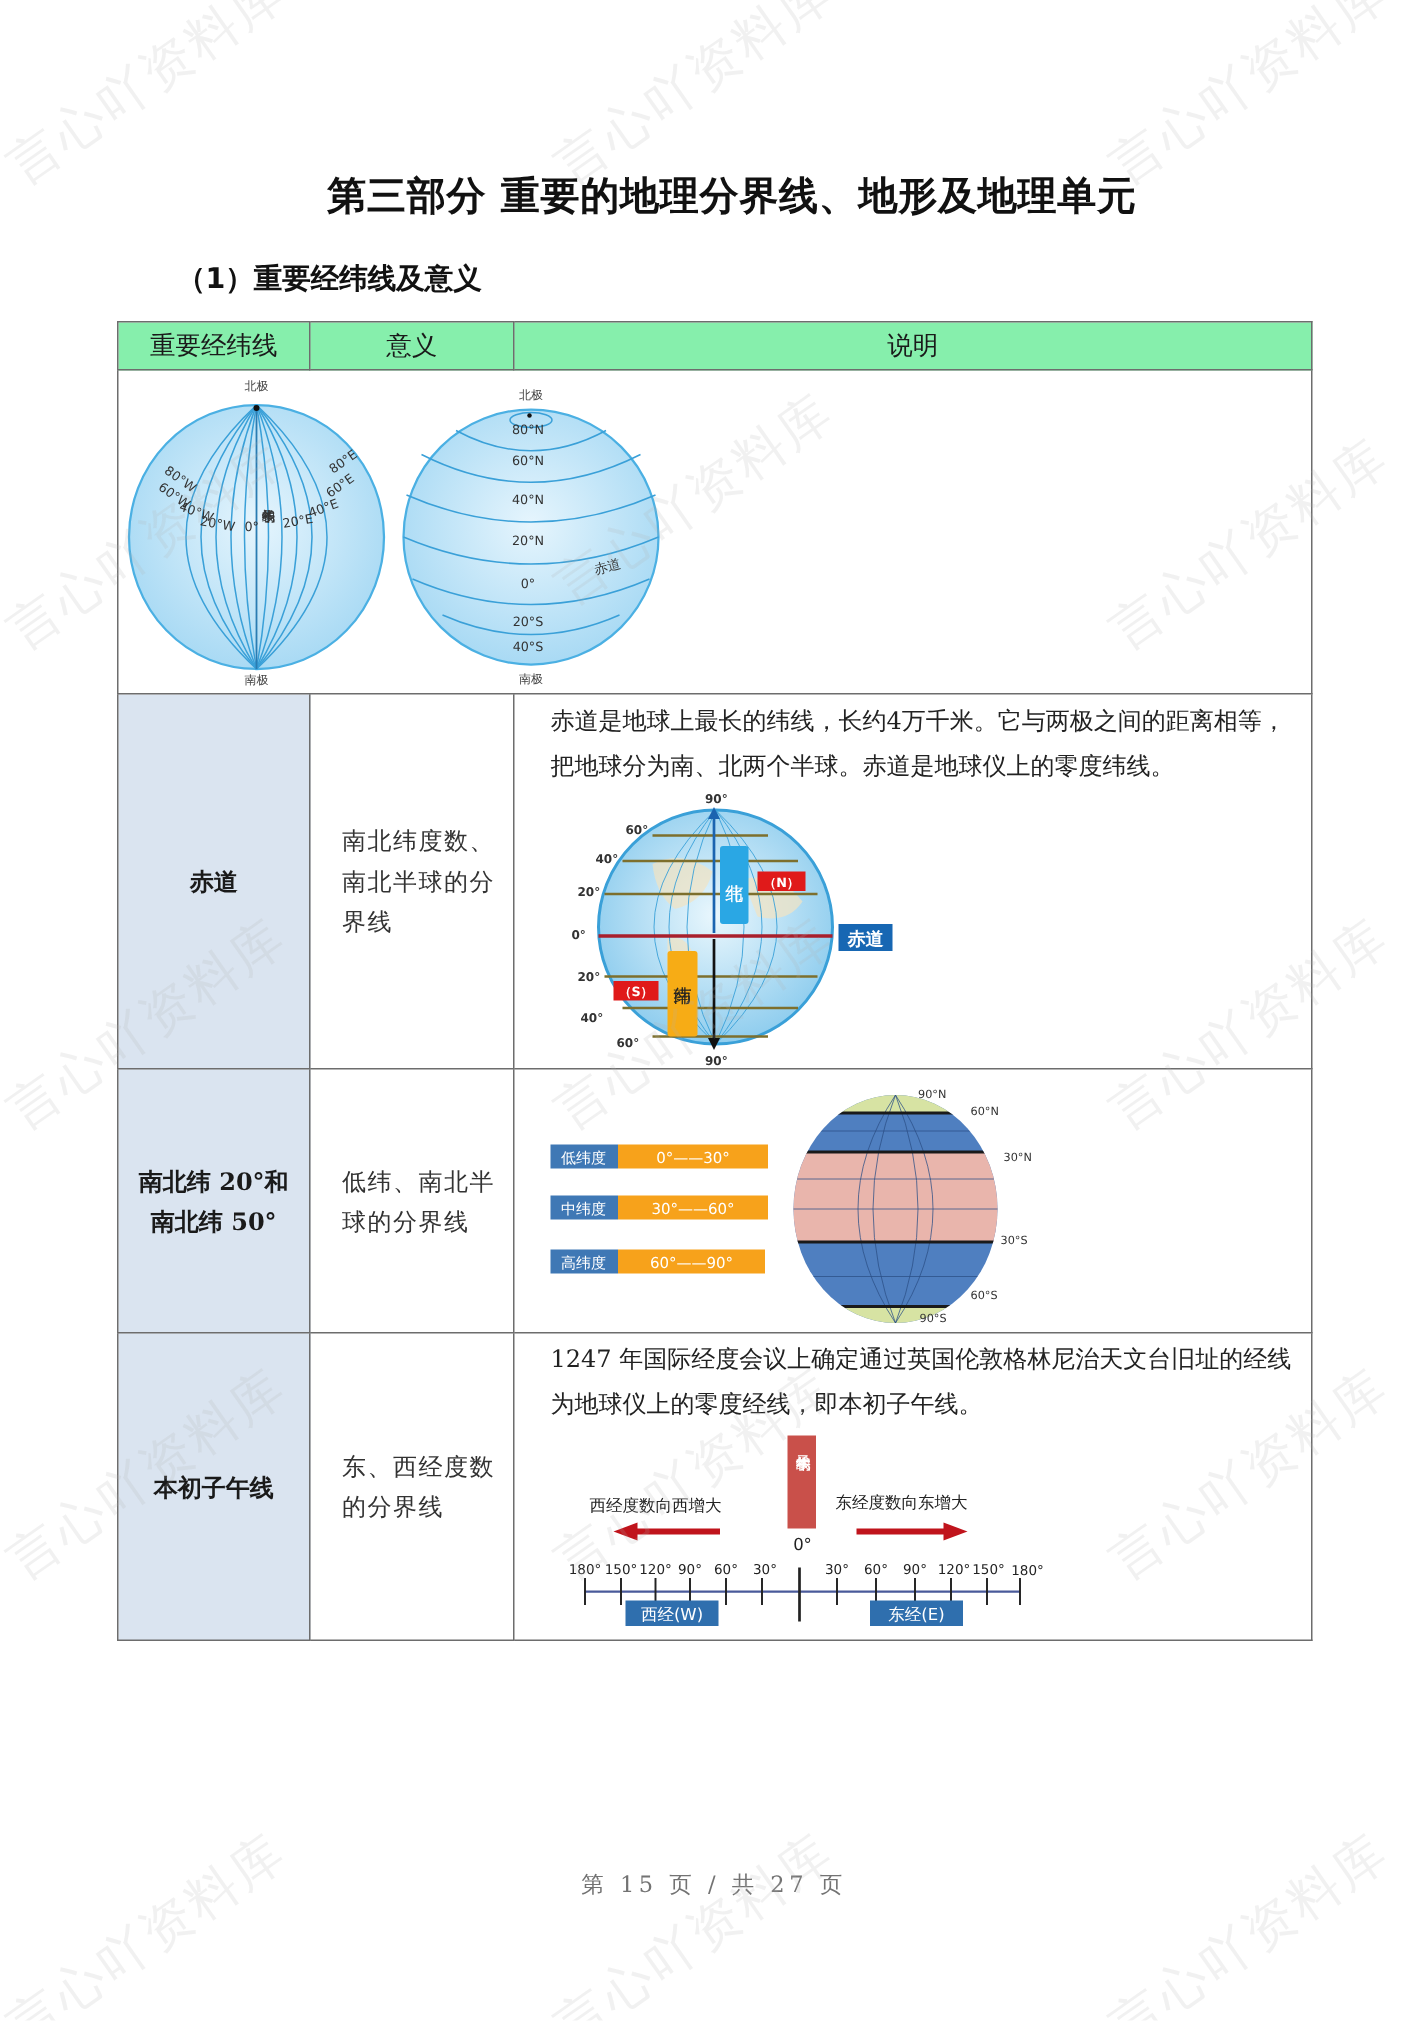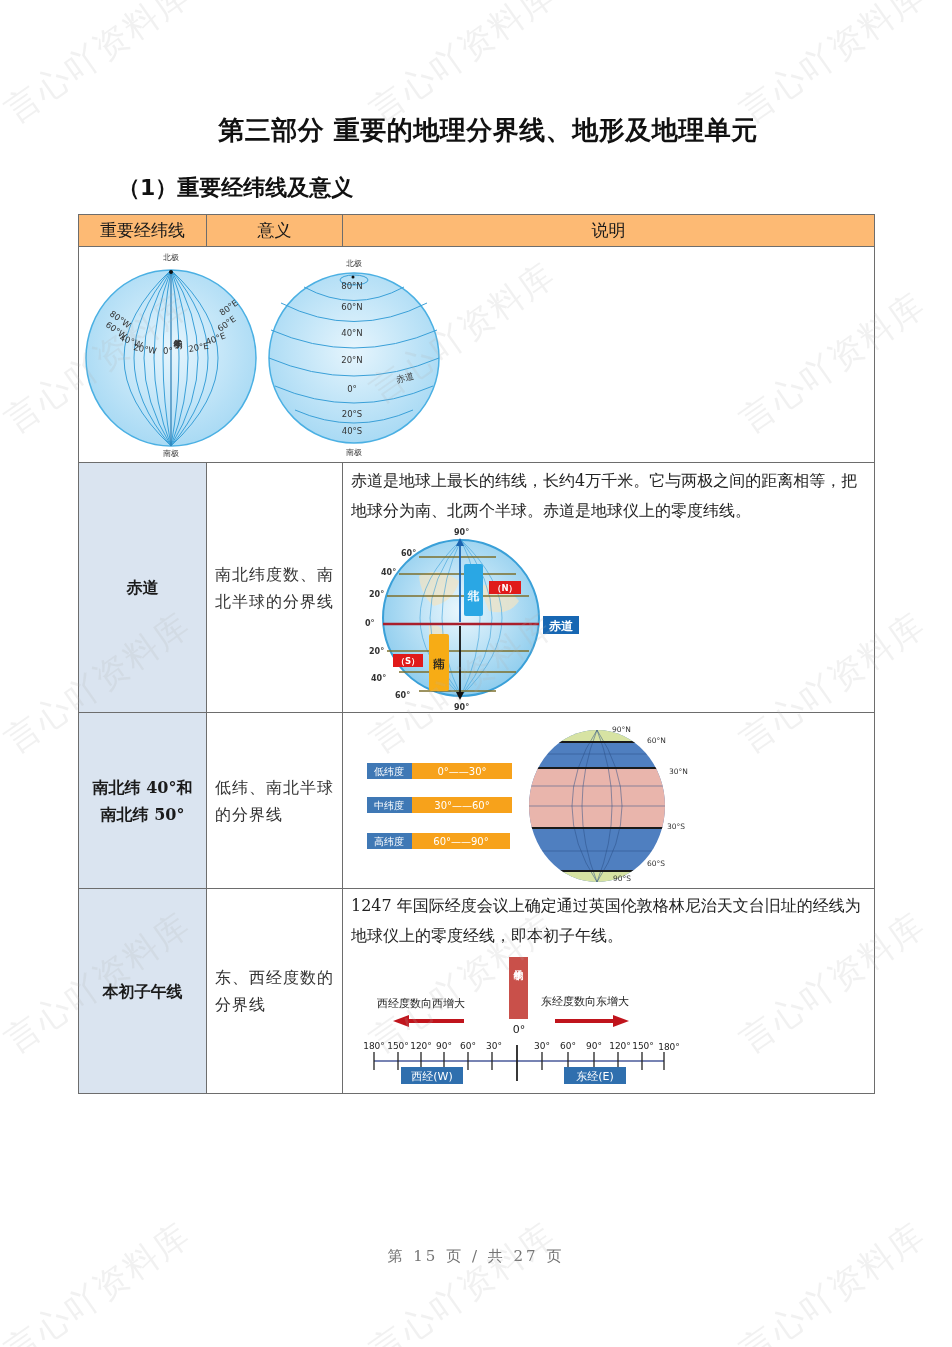--- a/index.html
+++ b/index.html
@@ -5,29 +5,29 @@
   * { box-sizing: border-box; margin: 0; padding: 0; }
   html, body { width: 952px; height: 1347px; background: #ffffff; overflow: hidden; }
   body { position: relative; font-family: "DejaVu Serif", "Liberation Serif", serif; color: #1a1a1a; }
 
   .watermark { position: absolute; color: rgba(180,180,180,0.18); font-family: "DejaVu Sans", sans-serif;
     font-size: 34px; transform: rotate(-35deg); white-space: nowrap; pointer-events: none; letter-spacing: 2px; z-index: 5; }
 
   .page-title { position: absolute; left: 0; top: 113px; width: 976px; text-align: center;
     font-family: "DejaVu Sans", sans-serif; font-weight: bold; font-size: 26px; letter-spacing: 0.5px; color: #111; }
   .section-title { position: absolute; left: 118px; top: 173px; font-family: "DejaVu Sans", sans-serif;
-    font-weight: bold; font-size: 22px; color: #111; }
+    font-weight: bold; font-size: 19px; color: #111; }
 
   table.main { position: absolute; left: 78px; top: 214px; width: 797px; border-collapse: collapse; table-layout: fixed; }
   table.main td, table.main th { border: 1.5px solid #6d6d6d; vertical-align: middle; }
-  table.main th { background: #fdba74; font-weight: normal; font-size: 17px; height: 32px; text-align: center; font-family: "DejaVu Serif", serif; }
+  table.main th { background: #86efac; font-weight: normal; font-size: 17px; height: 32px; text-align: center; font-family: "DejaVu Serif", serif; }
   .c1 { width: 128px; } .c2 { width: 136px; }
   td.name { background: #dae4f0; text-align: center; font-weight: bold; font-size: 16px; line-height: 27px; padding: 0 4px; }
-  td.meaning { font-size: 16px; line-height: 27px; padding: 0 6px 0 8px; color: #333; letter-spacing: 1px; }
-  td.desc { vertical-align: top; padding: 2px 6px 0 8px; font-size: 16px; line-height: 30px; color: #222; }
+  td.meaning { font-size: 16px; line-height: 27px; padding: 0 6px 0 21px; color: #333; letter-spacing: 1px; }
+  td.desc { vertical-align: top; padding: 2px 6px 0 24px; font-size: 16px; line-height: 30px; color: #222; }
 
   .svgtext { font-family: "DejaVu Sans", sans-serif; }
 
   .footer { position: absolute; top: 1247px; left: 0; width: 952px; text-align: center;
     font-size: 15px; color: #737373; font-family: "DejaVu Serif", serif; letter-spacing: 3px; }
 </style>
 </head>
 <body>
 
 <div class="watermark" style="left:-10px;top:30px;">言心吖资料库</div>
@@ -190,21 +190,21 @@
         <rect x="34" y="128" width="30" height="13" fill="#e01a1a"></rect>
         <text x="49" y="138" font-size="8.5" font-weight="bold" fill="#fff" text-anchor="middle">（S）</text>
         <rect x="184" y="90" width="36" height="18" fill="#1767b3"></rect>
         <text x="202" y="104" font-size="12" font-weight="bold" fill="#fff" text-anchor="middle">赤道</text>
       </svg>
     </td>
   </tr>
 
   <tr>
     <td class="name" style="height:176px;">
-      <div>南北纬 40°和</div>
+      <div>南北纬 20°和</div>
       <div>南北纬 50°</div>
     </td>
     <td class="meaning">低纬、南北半球的分界线</td>
     <td style="vertical-align:middle; padding:0 6px;">
       <svg width="340" height="170" viewBox="0 0 340 170" class="svgtext" style="display:block;margin-left:8px;">
         <g>
           <rect x="10" y="47" width="45" height="16" fill="#3f78b5"></rect>
           <rect x="55" y="47" width="100" height="16" fill="#f7a21b"></rect>
           <text x="32" y="59" font-size="10" fill="#fff" text-anchor="middle">低纬度</text>
           <text x="105" y="59" font-size="10" fill="#fff" text-anchor="middle">0°——30°</text>

